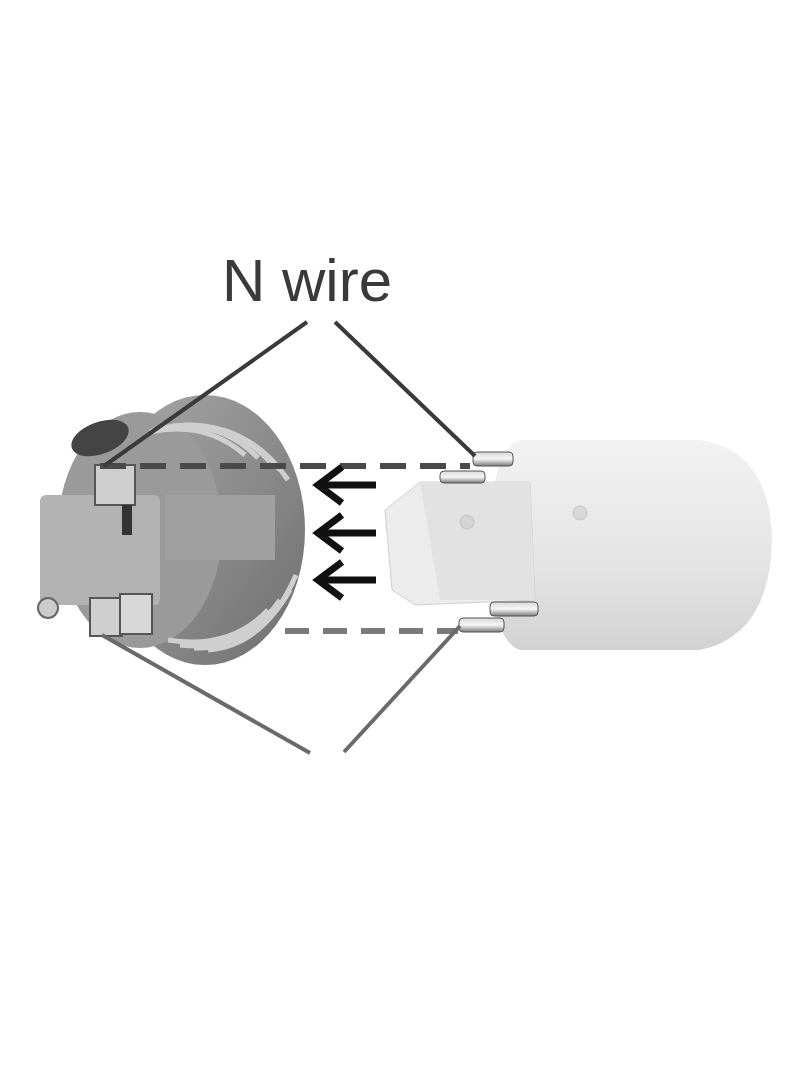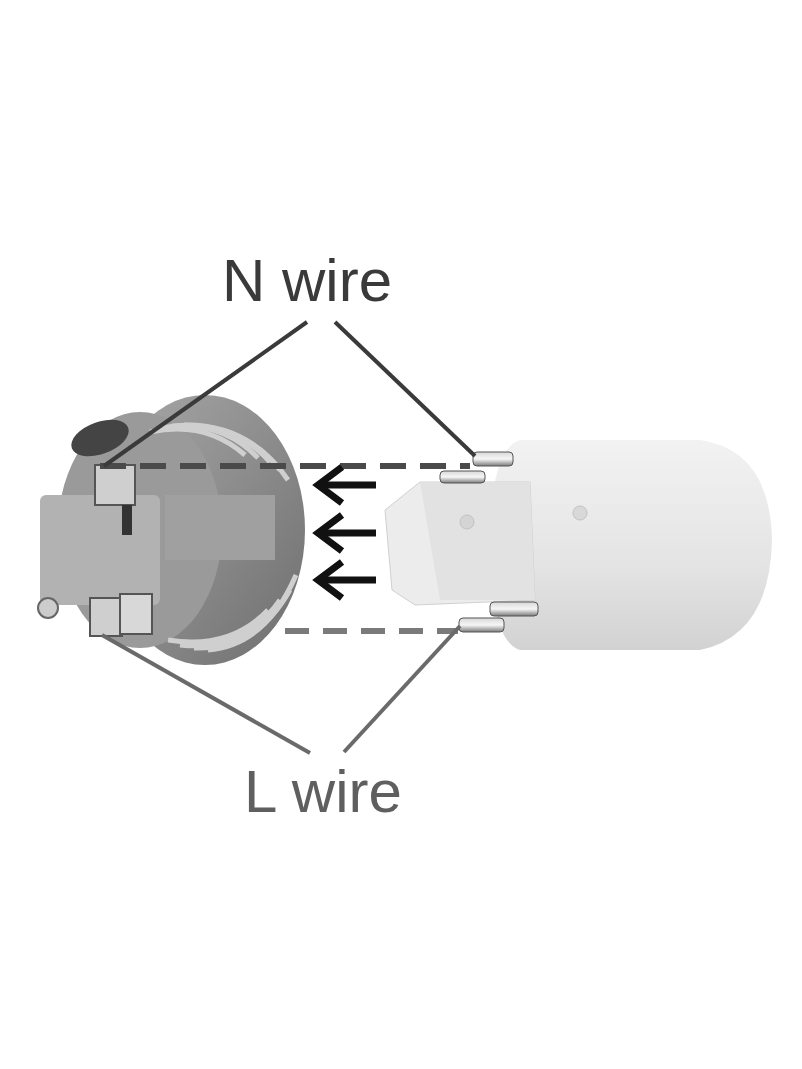--- a/index.html
+++ b/index.html
@@ -90,14 +90,13 @@
           <polyline points="342,515 318,533 342,551"></polyline>
         </g>
       <g>
           <line x1="318" y1="580" x2="376" y2="580"></line>
           <polyline points="342,562 318,580 342,598"></polyline>
         </g>
     </g>
   </svg>
 
   <div class="label label-n">N wire</div>
-  <div class="label label-l">L wire</div>
 </div>
 
 </body></html>

